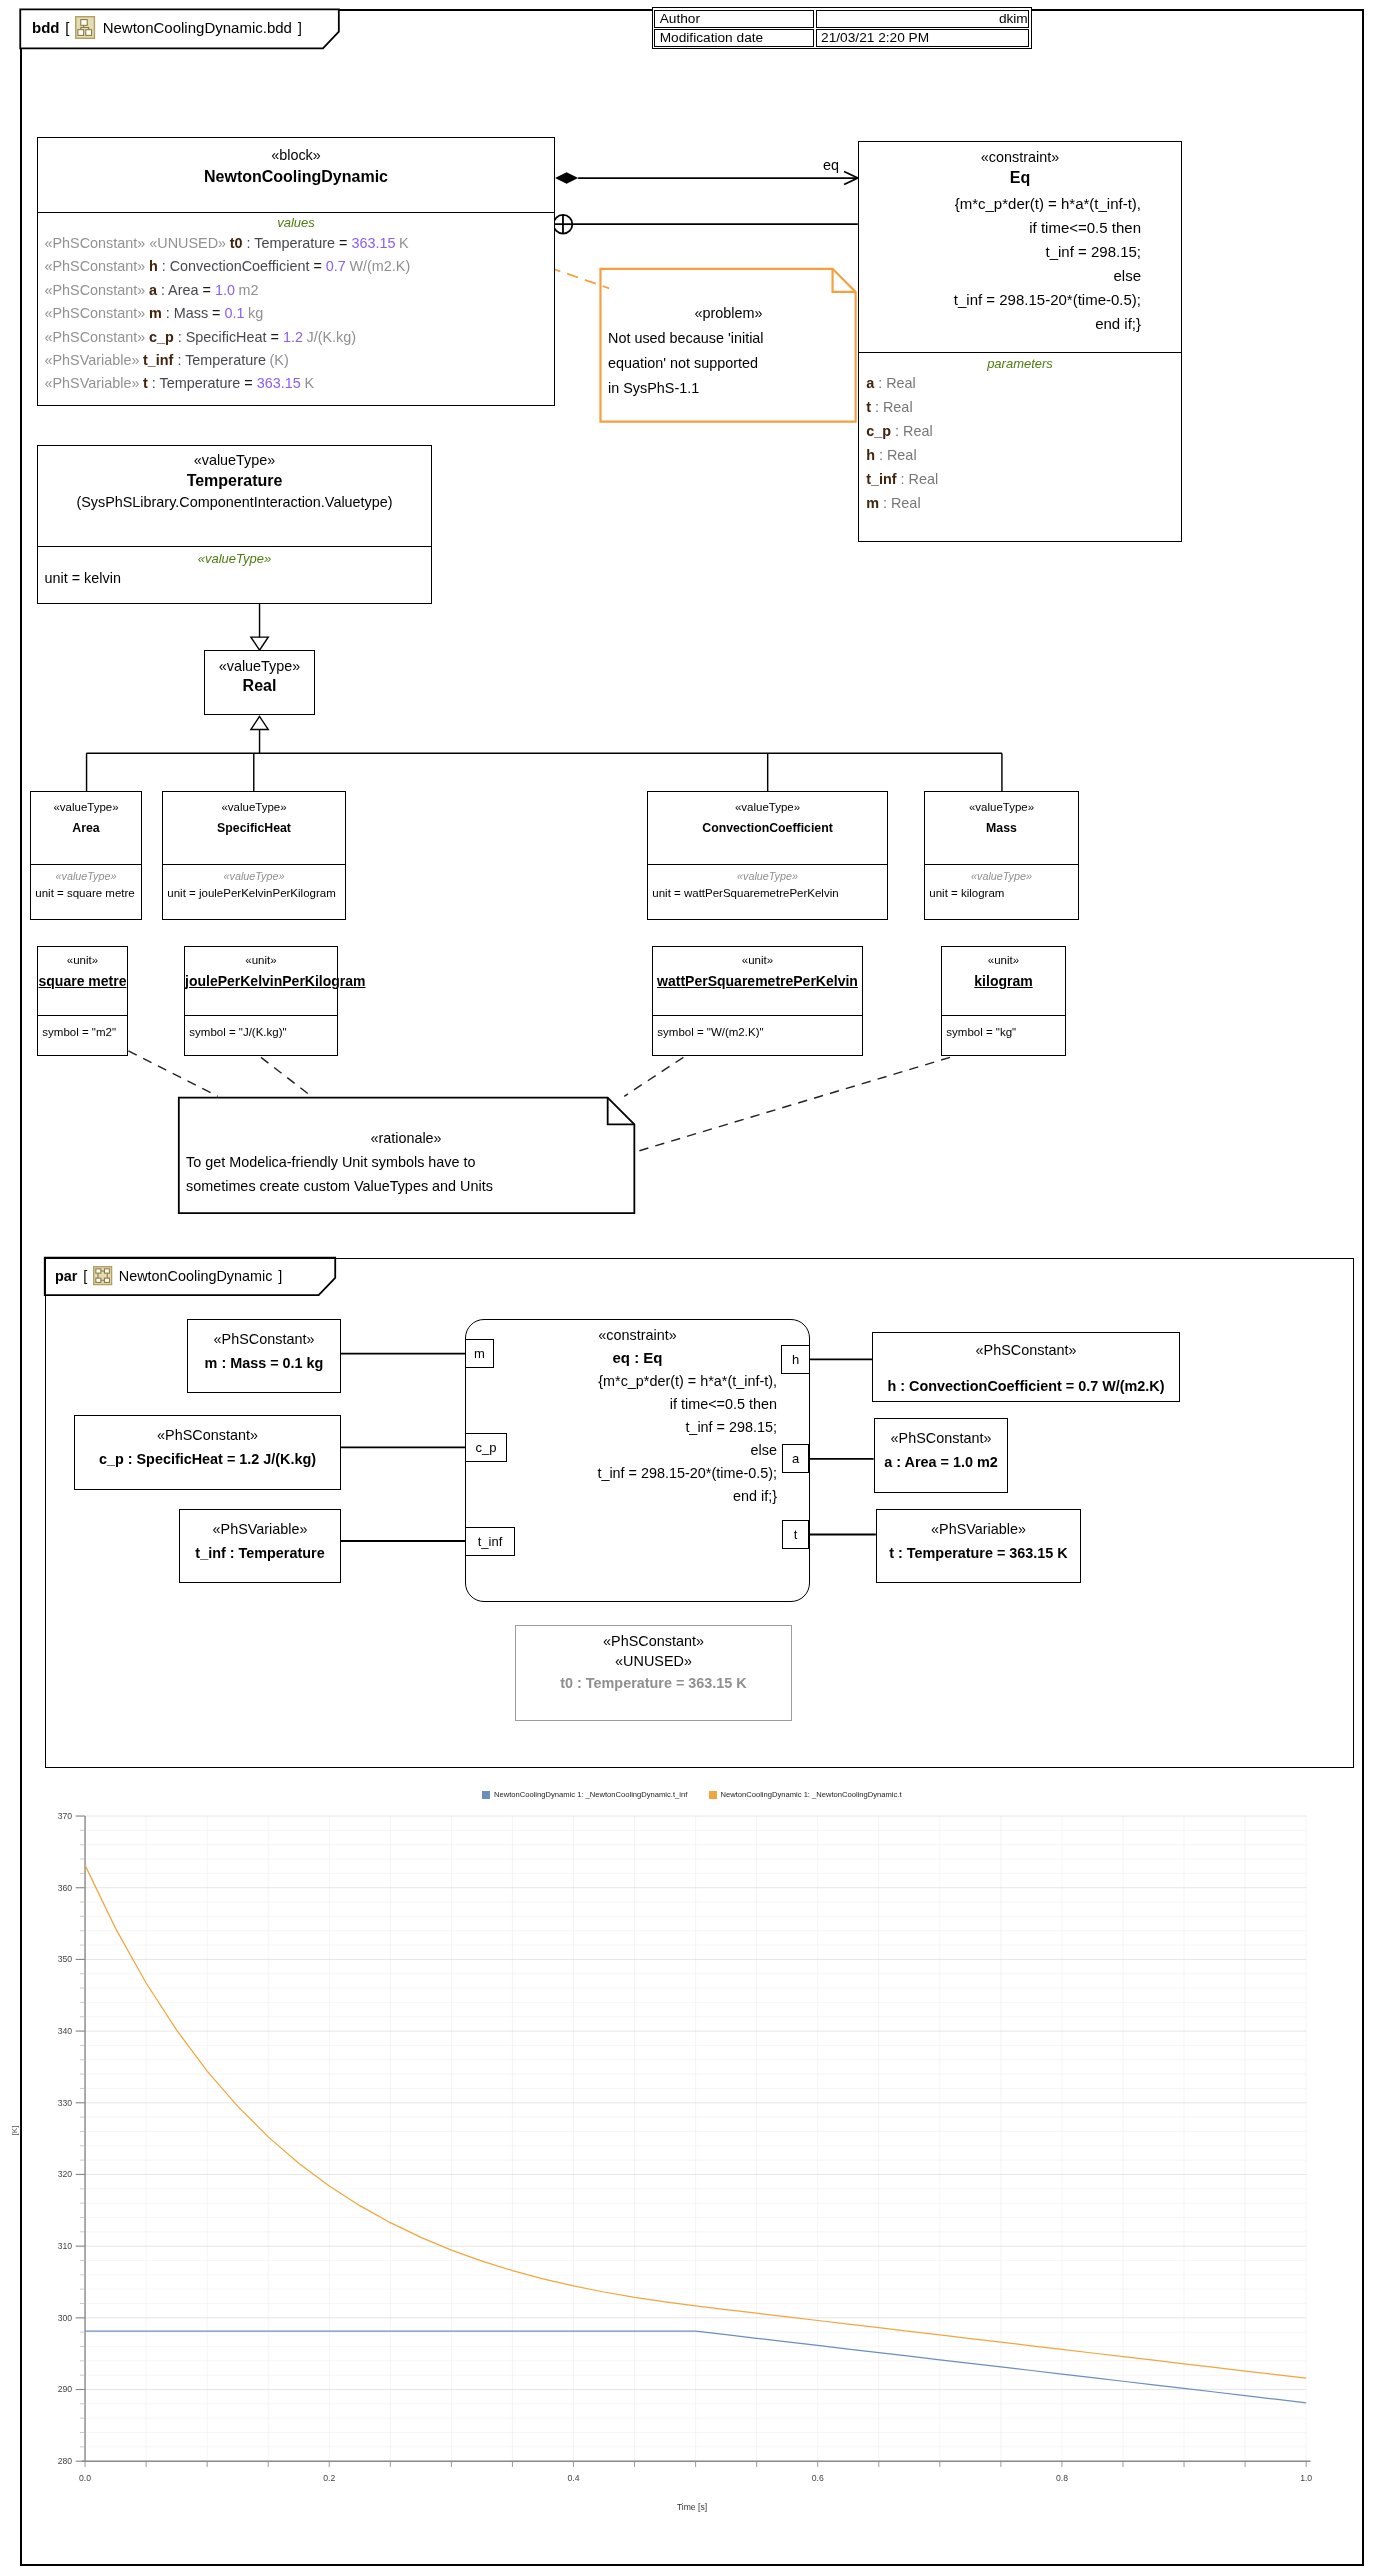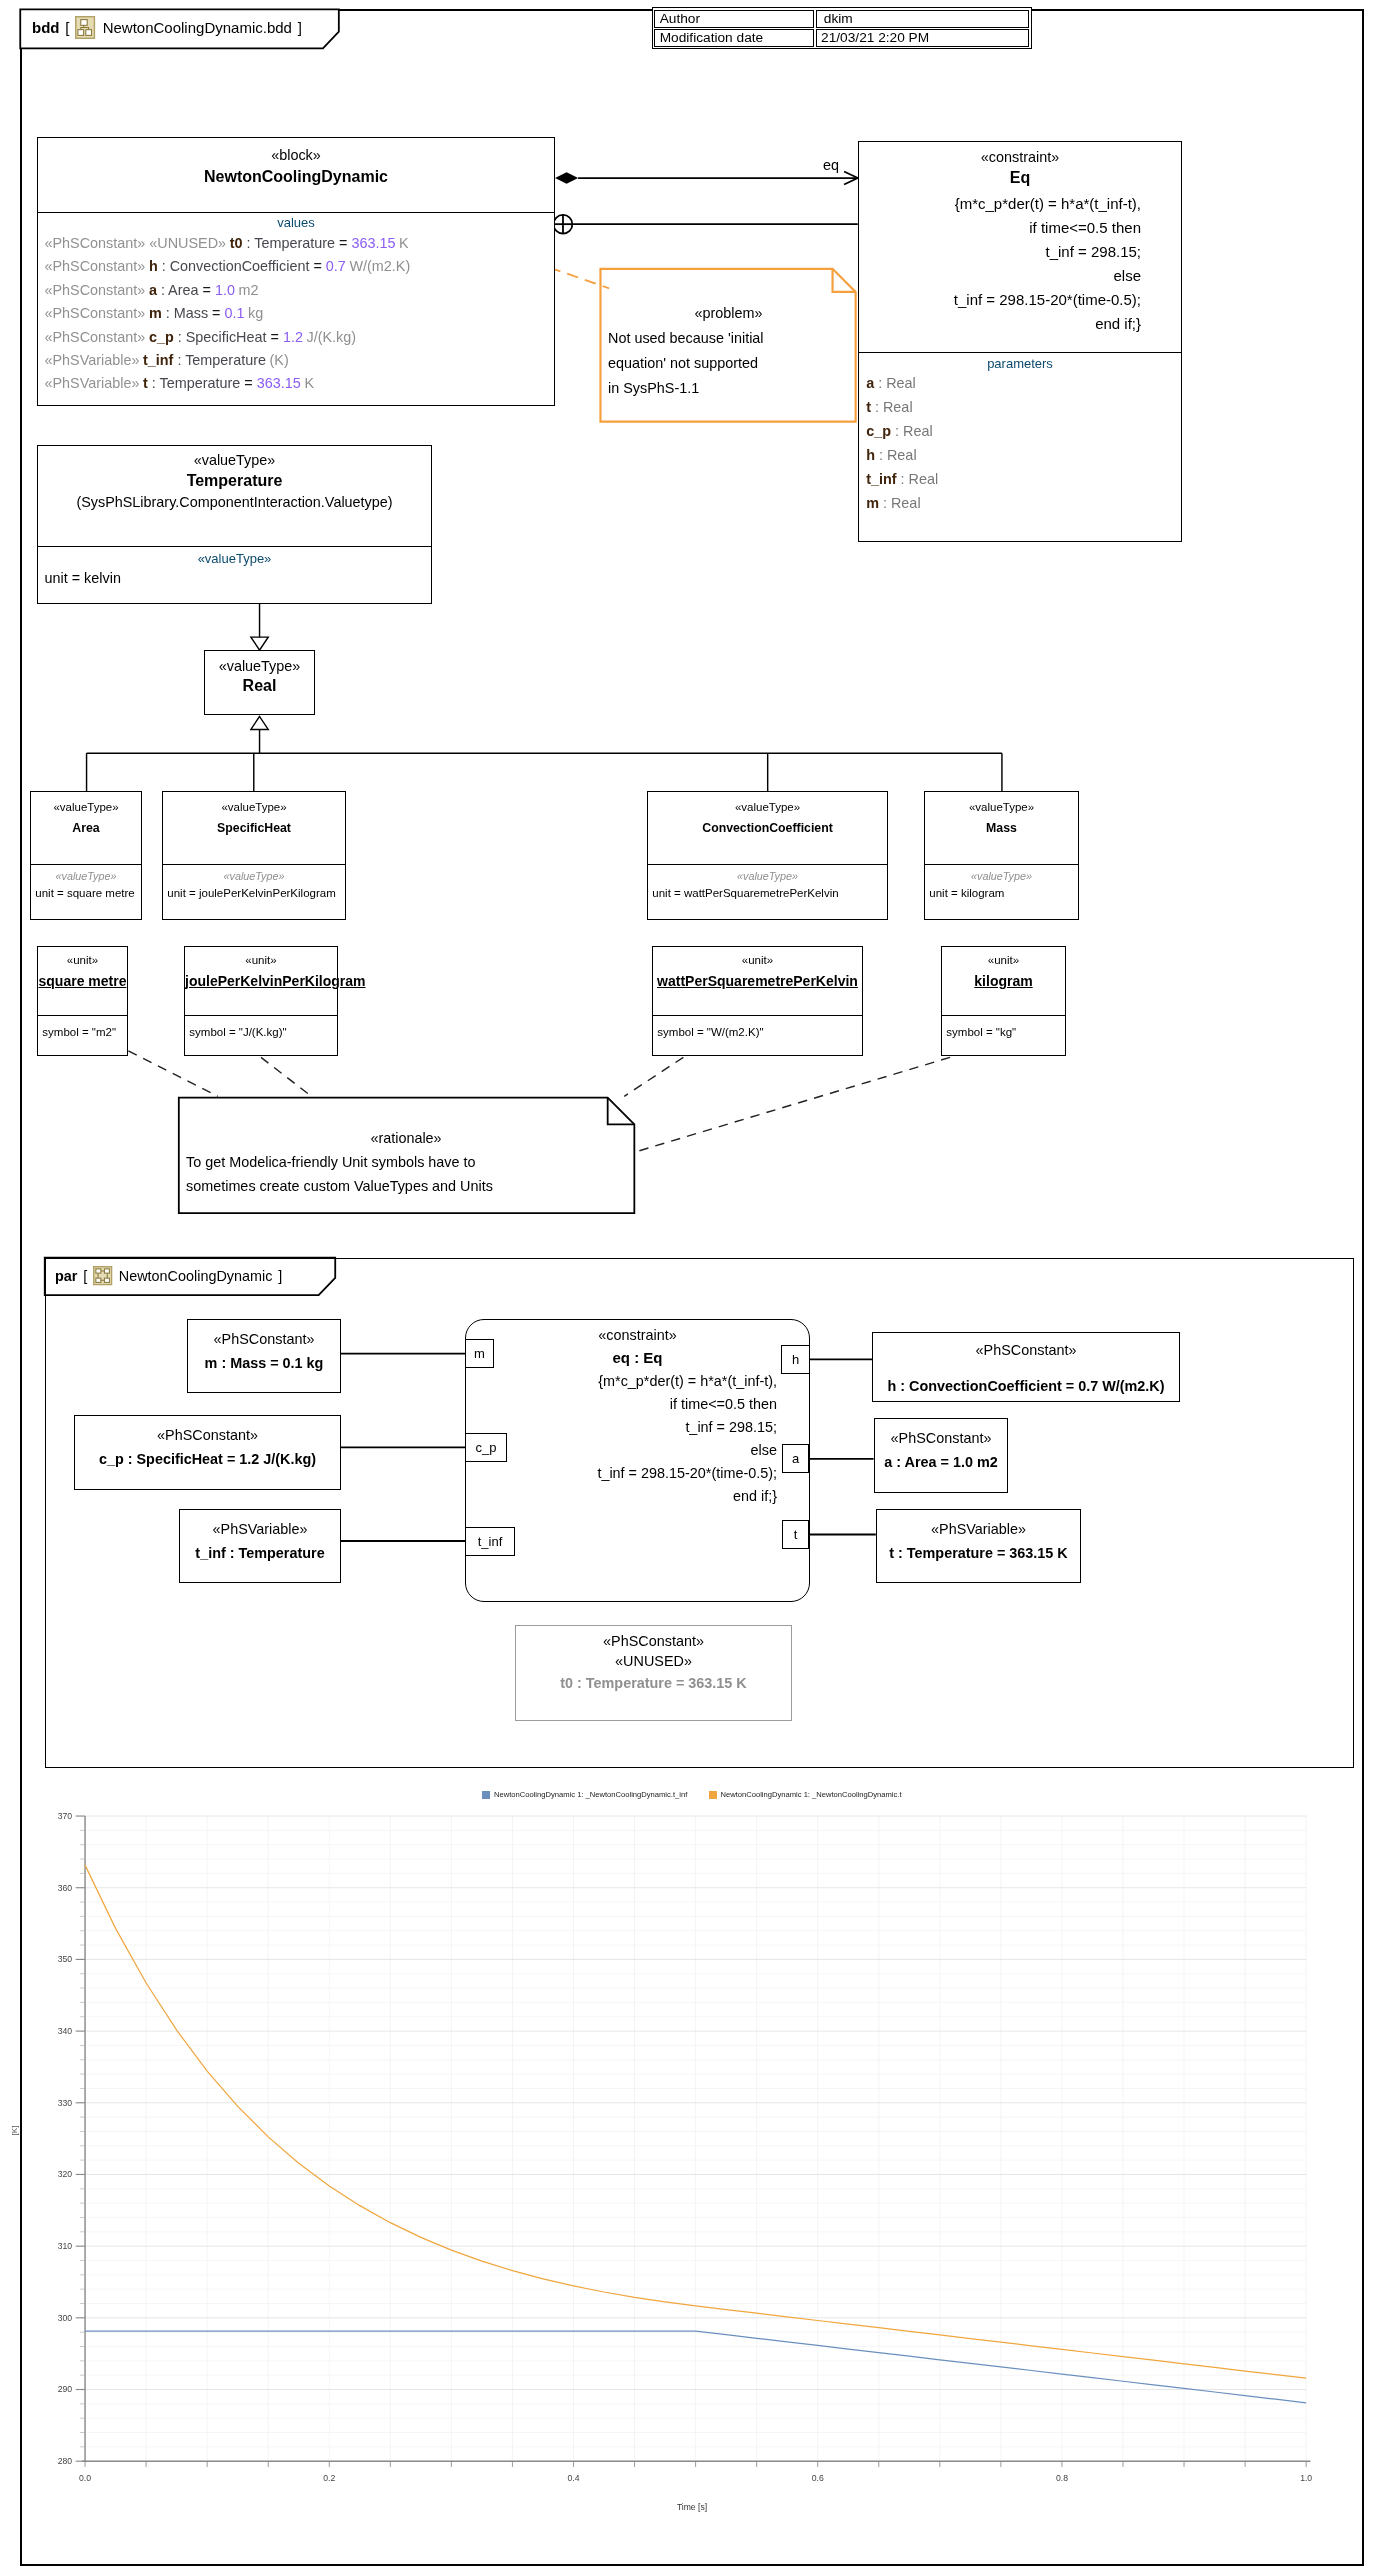--- a/index.html
+++ b/index.html
@@ -5,21 +5,21 @@
   html,body{margin:0;padding:0;background:#fff;}
   #canvas{position:relative;width:1364px;height:2576px;background:#fff;
           font-family:"Liberation Sans",sans-serif;color:#000;overflow:hidden;}
   .abs{position:absolute;box-sizing:border-box;}
   .frame{border:2.2px solid #000;background:transparent;}
   .box{position:absolute;box-sizing:border-box;background:#fff;border:1.4px solid #000;}
   .rounded{border-radius:19px;}
   .center{text-align:center;}
   .hdr-st{font-size:14.4px;text-align:center;}
   .hdr-nm{font-size:16px;font-weight:bold;text-align:center;}
-  .comp-label{font-size:13px;color:#0c4a6e;text-align:center;}
+  .comp-label{font-size:13px;font-style:italic;color:#4d7c0f;text-align:center;}
   .vrow{font-size:14.4px;line-height:23.4px;padding-left:6.5px;white-space:pre;}
   .vrow span{white-space:pre;}
   .ps{color:#919191;}
   .pn{color:#40240c;font-weight:bold;margin-left:3.6px;}
   .pt{color:#47474f;}
   .pe{color:#1a1a1a;}
   .pv{color:#8b5cf6;}
   .pu{color:#8f8f8f;margin-left:3.6px;}
   .eqtxt{font-size:15px;line-height:24px;text-align:right;}
   .prow{font-size:14.4px;line-height:24px;padding-left:7.2px;}
@@ -107,21 +107,21 @@
       <rect x="15" y="19" width="8" height="8" fill="#fff" stroke="#8a7a40" stroke-width="1.5"></rect>
       <path d="M12 13 v3 h-4 v3 M12 16 h7 v3" fill="none" stroke="#8a7a40" stroke-width="1.5"></path>
     </svg>
     <span>NewtonCoolingDynamic.bdd</span>
     <span>]</span>
   </div>
 
   <div class="abs" style="left:652px;top:7.2px;width:380px;height:42px;border:1.4px solid #000;padding:1.4px;background:#fff;">
     <div style="display:grid;grid-template-columns:160px 213px;grid-auto-rows:18px;gap:1.4px;font-size:13.7px;">
       <div style="border:1.4px solid #000;padding-left:4.3px;line-height:16px;">Author</div>
-      <div style="border:1.4px solid #000;padding-left:7px;line-height:16px;">dkim</div>
+      <div style="border:1.4px solid #000;padding-left:19px;line-height:16px;text-align:right;">dkim</div>
       <div style="border:1.4px solid #000;padding-left:4.3px;line-height:16px;">Modification date</div>
       <div style="border:1.4px solid #000;padding-left:4.3px;line-height:16px;">21/03/21 2:20 PM</div>
     </div>
   </div>
 
   <div class="box" style="left:37px;top:137px;width:518px;height:269px;">
     <div style="height:65px;border-bottom:1.4px solid #000;padding-top:8.6px;">
       <div class="hdr-st">«block»</div>
       <div class="hdr-nm" style="margin-top:5.8px;">NewtonCoolingDynamic</div>
     </div>

